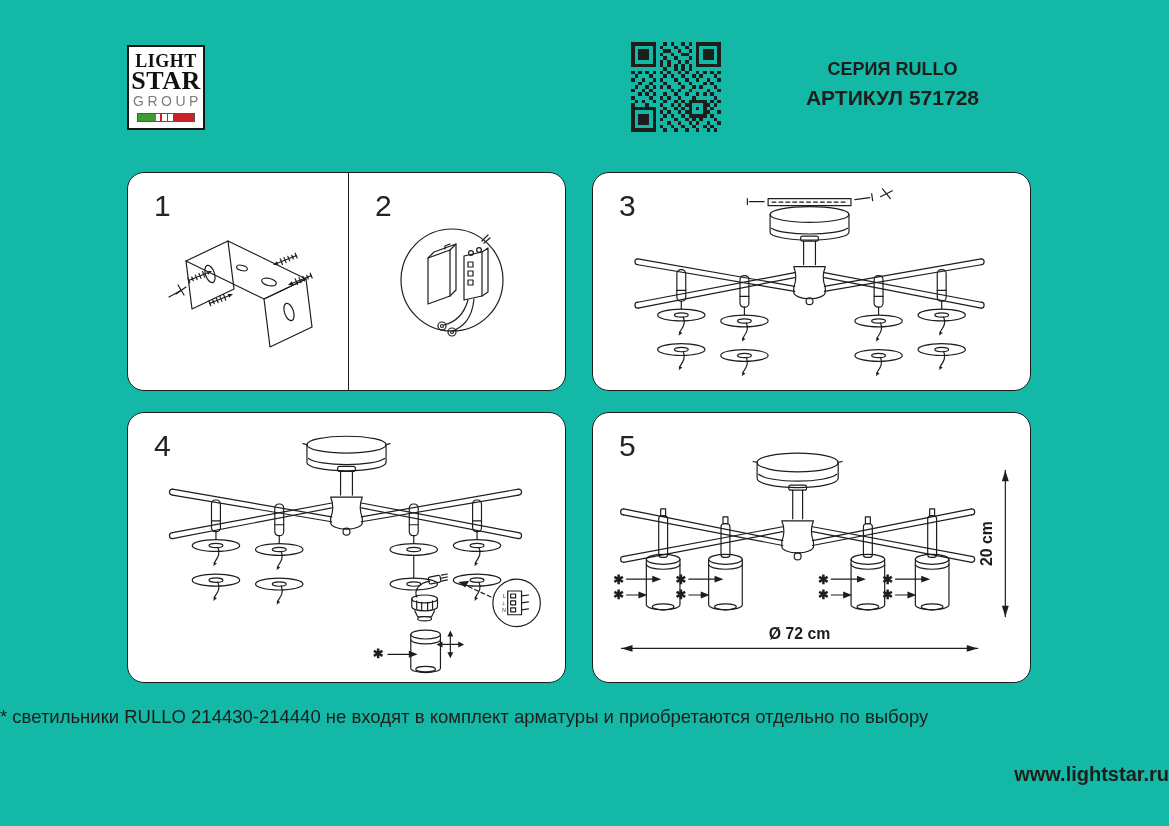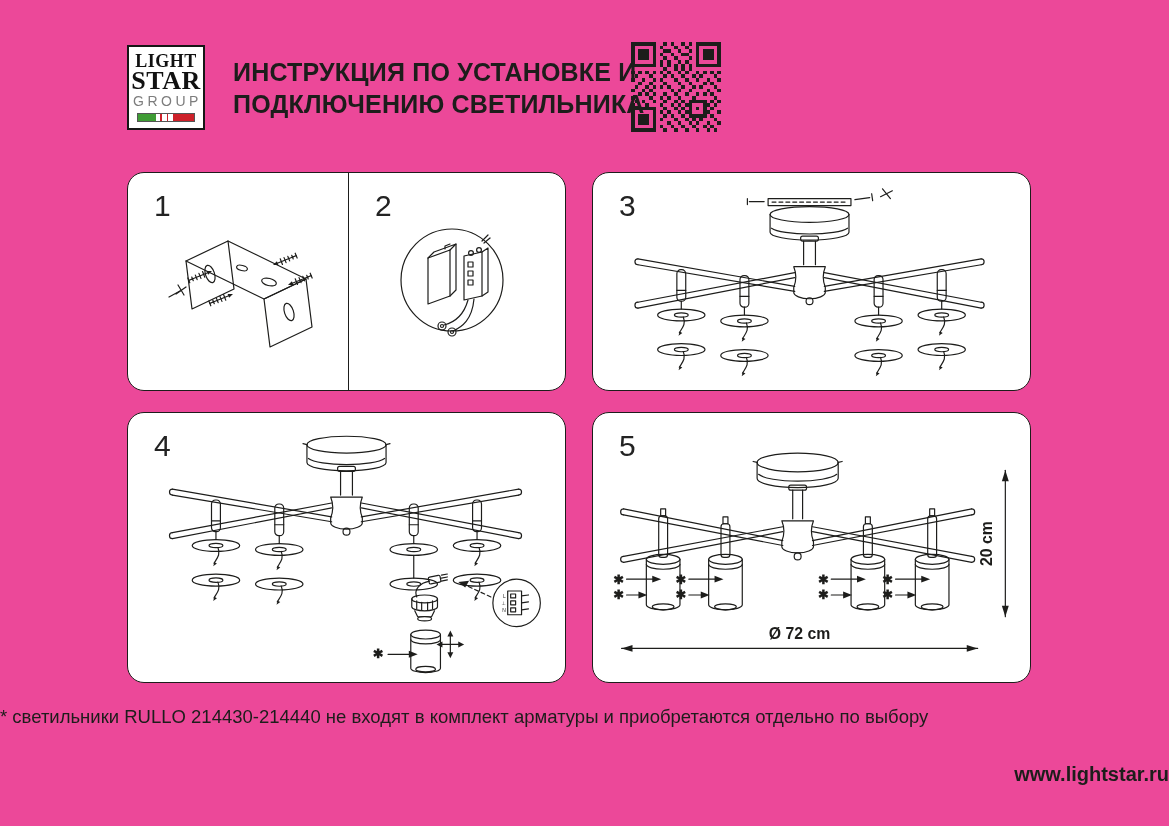--- a/index.html
+++ b/index.html
@@ -1,16 +1,16 @@
 <!DOCTYPE html>
 <html><head>
 <meta charset="utf-8">
 <style>
   html,body{margin:0;padding:0;background:#fff;}
-  .page{position:relative;width:1169px;height:826px;background:#ec4899;overflow:hidden;
+  .page{position:relative;width:1169px;height:826px;background:#14b8a6;overflow:hidden;
         font-family:"Liberation Sans",sans-serif;color:#1d1d1b;}
   
   .logo-box{position:absolute;left:127px;top:45px;width:74px;height:81px;border:2px solid #161616;
             display:flex;flex-direction:column;align-items:center;justify-content:center;background:#fff;}
   .logo-l1{font-family:"Liberation Serif",serif;font-weight:700;font-size:18px;line-height:17px;letter-spacing:.5px;color:#111;}
   .logo-l2{font-family:"Liberation Serif",serif;font-weight:700;font-size:26px;line-height:21px;letter-spacing:.5px;color:#111;}
   .logo-l3{font-size:14px;letter-spacing:3.5px;color:#7d7d7d;margin:2px 0 0 3px;}
   .logo-flag{width:56px;height:7px;margin-top:4px;border:1px solid #555;
      background:linear-gradient(90deg,#3f9c35 0 32%,#fff 32% 40%,#cd212a 40% 43%,#fff 43% 51%,#cd212a 51% 54%,#fff 54% 62%,#cd212a 62% 100%);}
   .title{position:absolute;left:233px;top:56px;font-size:25px;font-weight:700;line-height:32px;letter-spacing:.2px;color:#1d1d1b;}
@@ -47,33 +47,33 @@
 
 <div class="page">
 
   <div class="logo-box">
     <div class="logo-l1">LIGHT</div>
     <div class="logo-l2">STAR</div>
     <div class="logo-l3">GROUP</div>
     <div class="logo-flag"></div>
   </div>
 
-  <div class="title">
-    <div>ИНСТРУКЦИЯ ПО УСТАНОВКЕ И</div>
-    <div>ПОДКЛЮЧЕНИЮ СВЕТИЛЬНИКА</div>
-  </div>
 
   <svg class="qr" viewBox="0 0 25 25" shape-rendering="crispEdges">
     <path class="fl" fill-rule="evenodd" d="M0,0h7v7H0zM1,1v5h5V1zM18,0h7v7h-7zM19,1v5h5V1zM0,18h7v7H0zM1,19v5h5v-5z"></path>
     <path class="fl" d="M2,2h3v3H2zM20,2h3v3h-3zM2,20h3v3H2z"></path>
     <path class="fl" fill-rule="evenodd" d="M16,16h5v5h-5zM17,17v3h3v-3z"></path>
     <path class="fl" d="M18,18h1v1h-1zM8 6h1v1h-1zM10 6h1v1h-1zM12 6h1v1h-1zM14 6h1v1h-1zM16 6h1v1h-1zM6 8h1v1h-1zM6 10h1v1h-1zM6 12h1v1h-1zM6 14h1v1h-1zM6 16h1v1h-1z"></path>
     <path class="fl" d="M9 0h1v1h-1zM11 0h1v1h-1zM14 0h1v1h-1zM16 0h1v1h-1zM8 1h1v1h-1zM12 1h1v1h-1zM15 1h1v1h-1zM9 2h2v1H9zM13 2h1v1h-1zM16 2h1v1h-1zM8 3h1v1h-1zM11 3h1v1h-1zM14 3h2v1h-2zM9 4h1v1h-1zM12 4h1v1h-1zM16 4h1v1h-1zM8 5h1v1h-1zM10 5h1v1h-1zM13 5h1v1h-1zM15 5h1v1h-1zM9 7h1v1h-1zM12 7h1v1h-1zM14 7h1v1h-1zM16 7h1v1h-1zM0 8h1v1H0zM2 8h1v1H2zM4 8h1v1H4zM8 8h1v1h-1zM10 8h1v1h-1zM13 8h1v1h-1zM15 8h1v1h-1zM18 8h1v1h-1zM20 8h1v1h-1zM22 8h1v1h-1zM24 8h1v1h-1zM1 9h1v1H1zM5 9h1v1H5zM9 9h1v1H9zM11 9h1v1h-1zM14 9h1v1h-1zM17 9h1v1h-1zM19 9h1v1h-1zM23 9h1v1h-1zM0 10h1v1H0zM3 10h1v1H3zM8 10h1v1h-1zM12 10h1v1h-1zM15 10h1v1h-1zM18 10h1v1h-1zM21 10h1v1h-1zM24 10h1v1h-1zM2 11h1v1H2zM5 11h1v1H5zM9 11h1v1H9zM13 11h1v1h-1zM16 11h1v1h-1zM20 11h1v1h-1zM22 11h1v1h-1zM1 12h1v1H1zM4 12h1v1H4zM8 12h1v1h-1zM10 12h1v1h-1zM14 12h1v1h-1zM17 12h1v1h-1zM19 12h1v1h-1zM23 12h1v1h-1zM0 13h1v1H0zM3 13h1v1H3zM5 13h1v1H5zM11 13h1v1h-1zM13 13h1v1h-1zM16 13h1v1h-1zM21 13h1v1h-1zM24 13h1v1h-1zM2 14h1v1H2zM4 14h1v1H4zM9 14h1v1H9zM12 14h1v1h-1zM15 14h1v1h-1zM18 14h1v1h-1zM20 14h1v1h-1zM22 14h1v1h-1zM0 15h1v1H0zM5 15h1v1H5zM8 15h1v1h-1zM10 15h1v1h-1zM13 15h1v1h-1zM17 15h1v1h-1zM23 15h1v1h-1zM1 16h1v1H1zM3 16h1v1H3zM9 16h1v1H9zM12 16h1v1h-1zM14 16h1v1h-1zM22 16h1v1h-1zM24 16h1v1h-1zM0 17h1v1H0zM4 17h1v1H4zM8 17h1v1h-1zM11 17h1v1h-1zM13 17h1v1h-1zM15 17h1v1h-1zM21 17h1v1h-1zM23 17h1v1h-1zM9 18h1v1H9zM12 18h1v1h-1zM14 18h1v1h-1zM22 18h1v1h-1zM8 19h1v1h-1zM10 19h1v1h-1zM13 19h1v1h-1zM15 19h1v1h-1zM21 19h1v1h-1zM24 19h1v1h-1zM9 20h1v1H9zM11 20h1v1h-1zM14 20h1v1h-1zM22 20h1v1h-1zM8 21h1v1h-1zM12 21h1v1h-1zM15 21h1v1h-1zM17 21h1v1h-1zM19 21h1v1h-1zM23 21h1v1h-1zM10 22h1v1h-1zM13 22h1v1h-1zM16 22h1v1h-1zM18 22h1v1h-1zM21 22h1v1h-1zM24 22h1v1h-1zM8 23h1v1h-1zM11 23h1v1h-1zM14 23h1v1h-1zM17 23h1v1h-1zM20 23h1v1h-1zM22 23h1v1h-1zM9 24h1v1H9zM12 24h1v1h-1zM15 24h1v1h-1zM18 24h1v1h-1zM21 24h1v1h-1zM23 24h1v1h-1z"></path>
   </svg>
 
+  <div class="series-block">
+    <div class="series">СЕРИЯ RULLO</div>
+    <div class="article">АРТИКУЛ 571728</div>
+  </div>
 
   <div class="panel p12">
     <div class="divider"></div>
     <div class="step-num">1</div>
     <div class="step-num n2">2</div>
 
     <svg class="half1" viewBox="0 0 220 217">
       <defs>
         <g id="fst" class="ln">
           <path class="fl" d="M0,0 l5,-2 v4 z"></path>

